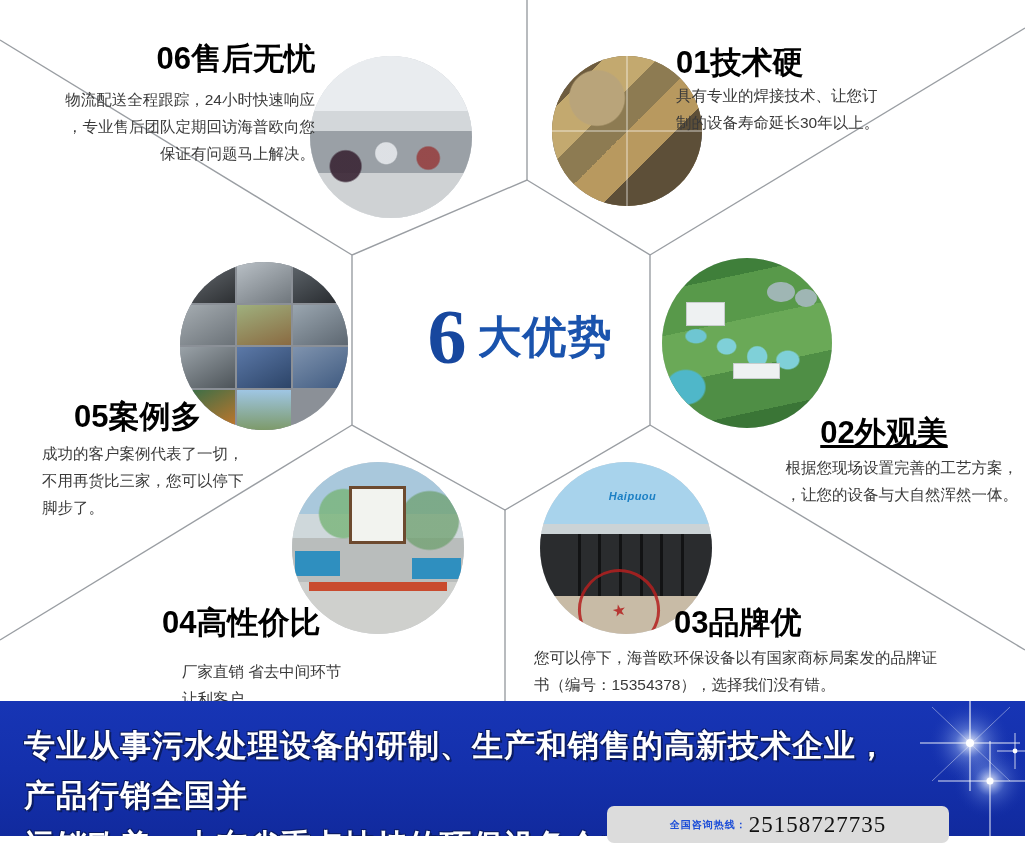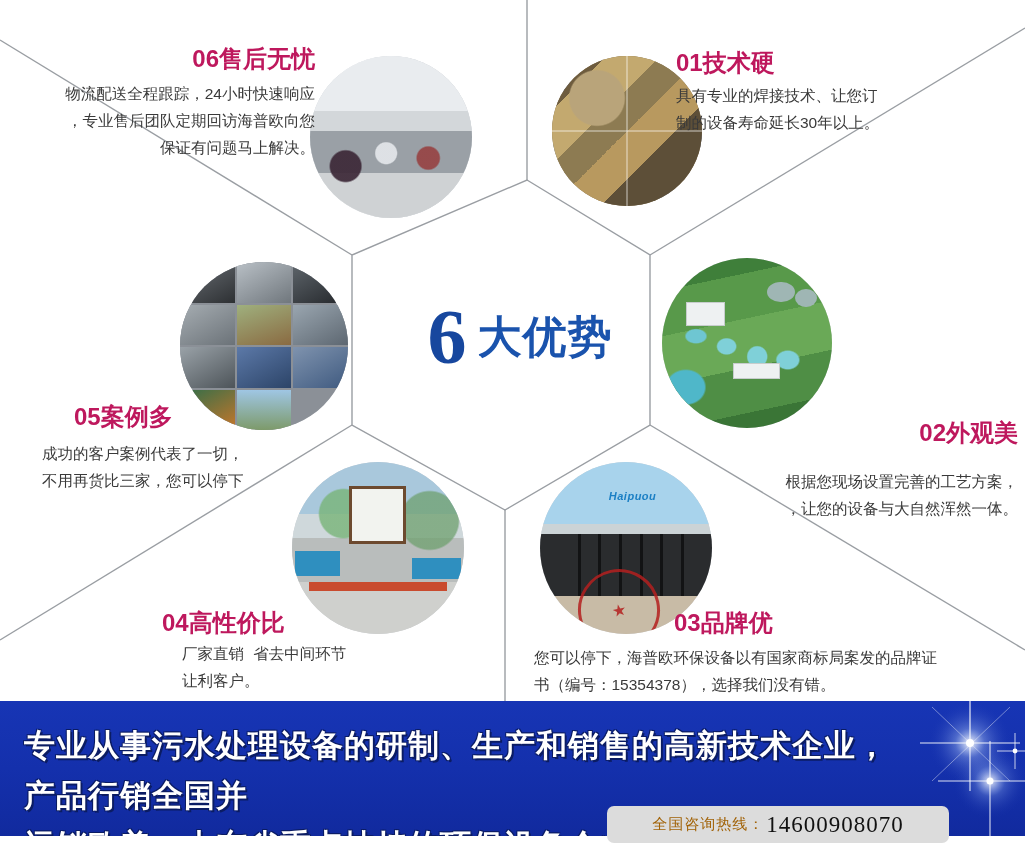--- a/index.html
+++ b/index.html
@@ -88,21 +88,21 @@
   .stamp{
     position:absolute;border:3px solid #b4201f;border-radius:50%;
     color:#b4201f;display:flex;align-items:center;justify-content:center;
     font-size:9px;opacity:.85;transform:rotate(-12deg);
   }
   .stamp .star{font-size:16px;color:#b4201f;}
 
   
   .blk{position:absolute;}
   .heading{
-    font-weight:bold;font-size:24px;color:#be185d;line-height:30px;
+    font-weight:bold;font-size:31px;color:#000000;line-height:30px;
     letter-spacing:0px;white-space:nowrap;
   }
   .body{
     font-size:15.5px;color:#3a3a3a;line-height:27px;
   }
   .ta-r{text-align:right;}
   .ta-l{text-align:left;}
 
   
   .banner{
@@ -117,21 +117,21 @@
     letter-spacing:1px;
     text-shadow:2px 2px 0 #0b1c63, -1px -1px 0 #0b1c63, 1px -1px 0 #0b1c63, -1px 1px 0 #0b1c63;
   }
   .hotline{
     position:absolute;left:607px;top:806px;width:342px;height:37px;
     background:#dcdcdc;border-radius:7px;
     display:flex;align-items:center;justify-content:center;
   }
   .hotline .lab{
     font-family:"Liberation Serif","DejaVu Serif",serif;
-    font-size:15px;color:#a16207;font-weight:normal;letter-spacing:1px;
+    font-size:10px;color:#1d4ed8;font-weight:bold;letter-spacing:1px;
   }
   .hotline .num{
     font-family:"Liberation Serif","DejaVu Serif",serif;
     font-size:23px;color:#111;letter-spacing:1px;margin-left:2px;
   }
 </style>
 </head>
 <body>
 
 <div class="stage">
@@ -153,21 +153,21 @@
   <div class="center-label">
     <span class="big-six">6</span>
     <span class="adv-text">大优势</span>
   </div>
 
   <div class="circ" style="left:310px;top:56px;width:162px;height:162px;">
     <div class="ph ph-office"></div>
   </div>
   <div class="blk ta-r" style="left:10px;top:44px;width:305px;">
     <div class="heading">06售后无忧</div>
-    <div class="body" style="margin-top:6px;">
+    <div class="body" style="margin-top:12px;">
       <div>物流配送全程跟踪，24小时快速响应</div>
       <div>，专业售后团队定期回访海普欧向您</div>
       <div>保证有问题马上解决。</div>
     </div>
   </div>
 
   <div class="circ" style="left:552px;top:56px;width:150px;height:150px;">
     <div class="ph ph-weld">
       <div class="seam" style="left:0;top:49%;width:100%;height:2px;"></div>
       <div class="seam" style="left:49%;top:0;width:2px;height:100%;"></div>
@@ -195,50 +195,51 @@
       <i style="background:linear-gradient(150deg,#2f6e4a,#c6762a)"></i>
       <i style="background:linear-gradient(180deg,#9fc6e4,#7d9a6a)"></i>
       <i style="background:linear-gradient(150deg,#9aa6b4,#5a6personally)"></i>
     </div>
   </div>
   <div class="blk ta-l" style="left:42px;top:402px;width:290px;">
     <div class="heading" style="margin-left:32px;">05案例多</div>
     <div class="body" style="margin-top:8px;">
       <div>成功的客户案例代表了一切，</div>
       <div>不用再货比三家，您可以停下</div>
+      <div>脚步了。</div>
     </div>
   </div>
 
   <div class="circ" style="left:662px;top:258px;width:170px;height:170px;">
     <div class="ph ph-aerial">
       <div class="bldg" style="left:14%;top:26%;width:22%;height:13%;"></div>
       <div class="bldg" style="left:42%;top:62%;width:26%;height:8%;"></div>
       <div class="tank" style="left:62%;top:14%;width:16%;height:12%;"></div>
       <div class="tank" style="left:78%;top:18%;width:13%;height:11%;"></div>
     </div>
   </div>
   <div class="blk ta-r" style="left:700px;top:418px;width:318px;">
-    <div class="heading" style="text-align:right;margin-left:50px;">02外观美</div>
-    <div class="body" style="margin-top:20px;">
+    <div class="heading" style="text-align:center;margin-left:50px;text-decoration:underline;">02外观美</div>
+    <div class="body" style="margin-top:6px;">
       <div>根据您现场设置完善的工艺方案，</div>
       <div>，让您的设备与大自然浑然一体。</div>
     </div>
   </div>
 
   <div class="circ" style="left:292px;top:462px;width:172px;height:172px;">
     <div class="ph ph-gate">
       <div class="sign" style="left:33%;top:14%;width:30%;height:30%;"></div>
       <div class="wall" style="left:2%;top:52%;width:26%;height:14%;"></div>
       <div class="wall" style="left:70%;top:56%;width:28%;height:12%;"></div>
       <div class="wall" style="left:10%;top:70%;width:80%;height:5%;background:#c94b2e;"></div>
     </div>
   </div>
   <div class="blk ta-l" style="left:120px;top:608px;width:300px;">
     <div class="heading" style="margin-left:42px;">04高性价比</div>
-    <div class="body" style="margin-top:4px;margin-left:62px;font-family:Liberation Mono, monospace;">
+    <div class="body" style="margin-top:20px;margin-left:62px;">
       <div>厂家直销 省去中间环节</div>
       <div>让利客户。</div>
     </div>
   </div>
 
   <div class="circ" style="left:540px;top:462px;width:172px;height:172px;">
     <div class="ph ph-tank">
       <div class="rib" style="left:22%"></div>
       <div class="rib" style="left:34%"></div>
       <div class="rib" style="left:46%"></div>
@@ -303,16 +304,16 @@
     </svg>
 
     <div class="banner-text">
       <div>专业从事污水处理设备的研制、生产和销售的高新技术企业，产品行销全国并</div>
       <div>远销欧美，山东省重点扶持的环保设备企业。</div>
     </div>
   </div>
 
   <div class="hotline">
     <span class="lab">全国咨询热线：</span>
-    <span class="num">14600908070</span>
+    <span class="num">25158727735</span>
   </div>
 
 </div>
 
 </body></html>

